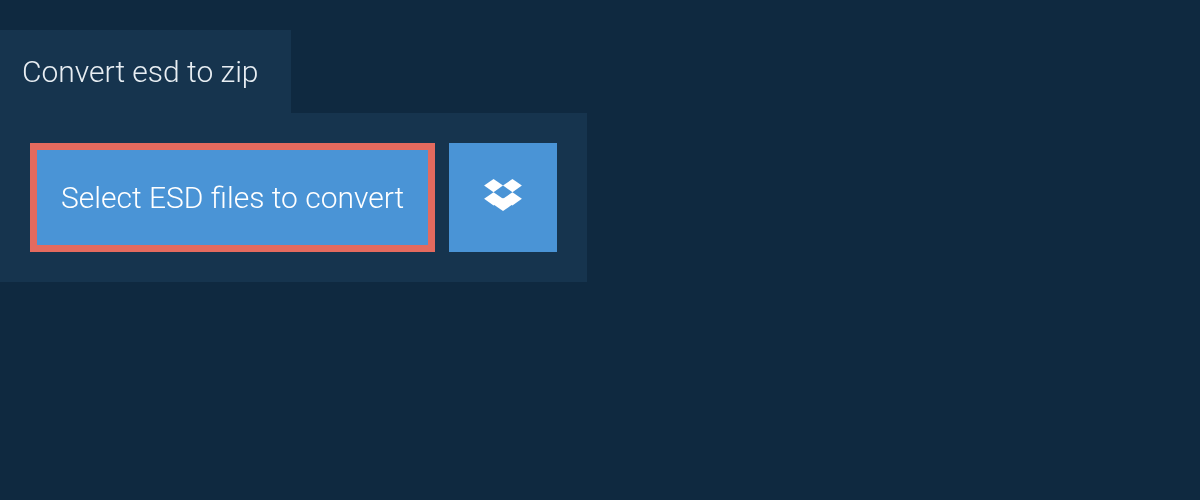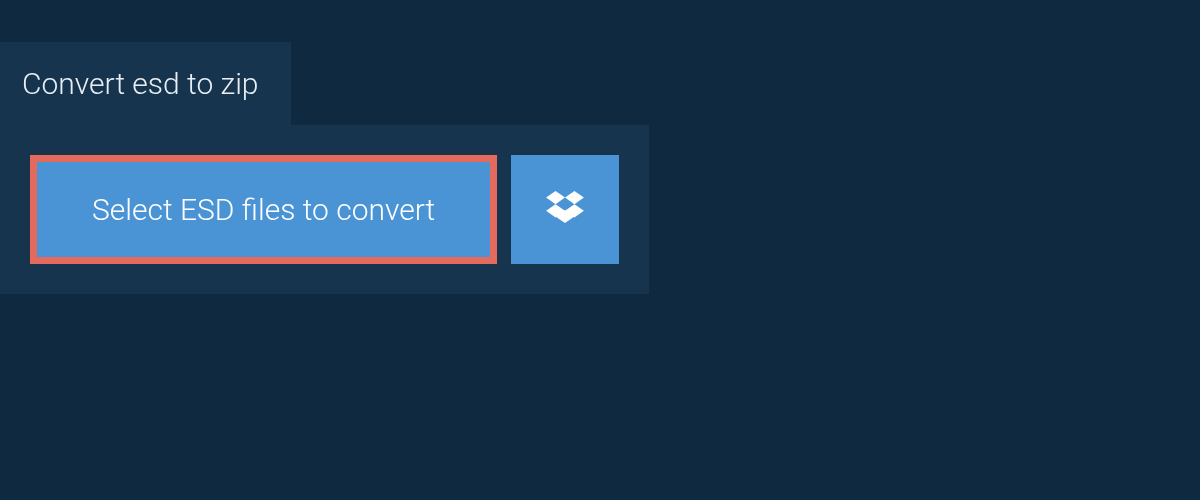--- a/index.html
+++ b/index.html
@@ -14,37 +14,37 @@
       font-family: -apple-system, BlinkMacSystemFont, "Segoe UI", Roboto, "Helvetica Neue", Arial, sans-serif;
       overflow: hidden;
     }
     .tab {
       background: #16344e;
       color: #e8eef3;
       font-size: 30px;
       font-weight: 300;
       padding: 24px 32px 24px 22px;
       display: inline-block;
-      margin-top: 42px;
+      margin-top: 30px;
     }
     .panel {
       background: #16344e;
       padding: 30px;
       display: flex;
       gap: 14px;
       align-items: stretch;
       width: fit-content;
     }
     .select-button {
       background: #4a94d6;
       border: 7px solid #e46a5e;
       color: #ffffff;
       font-size: 30px;
       font-weight: 300;
-      padding: 30px 55px;
+      padding: 30px 24px;
       cursor: pointer;
       display: flex;
       align-items: center;
       justify-content: flex-start;
     }
     .dropbox-button {
       background: #4a94d6;
       width: 108px;
       display: flex;
       align-items: center;

